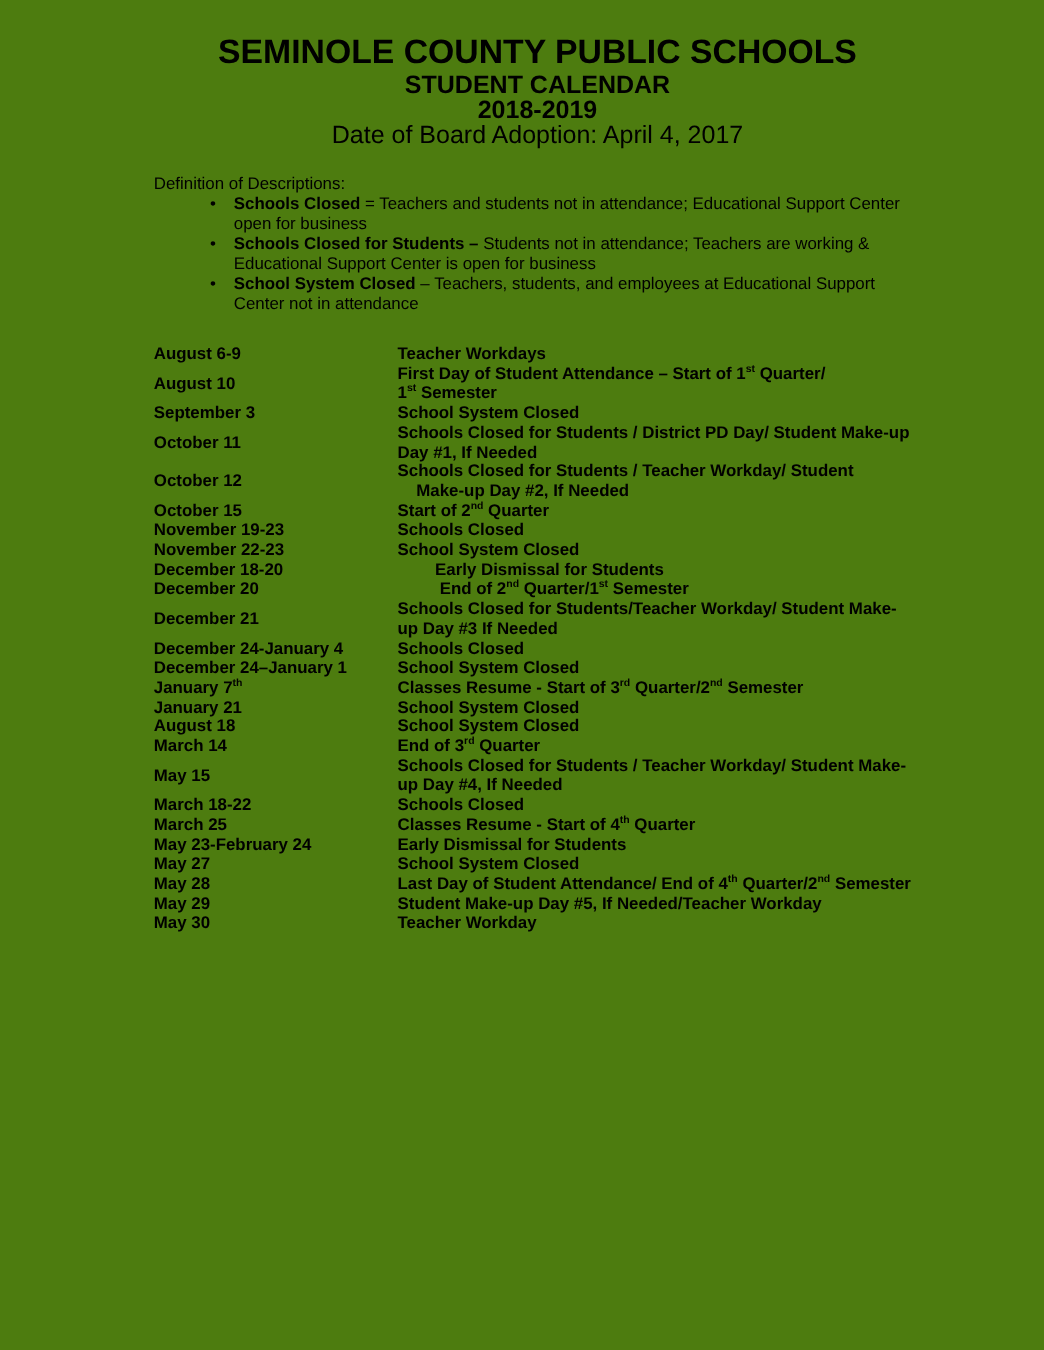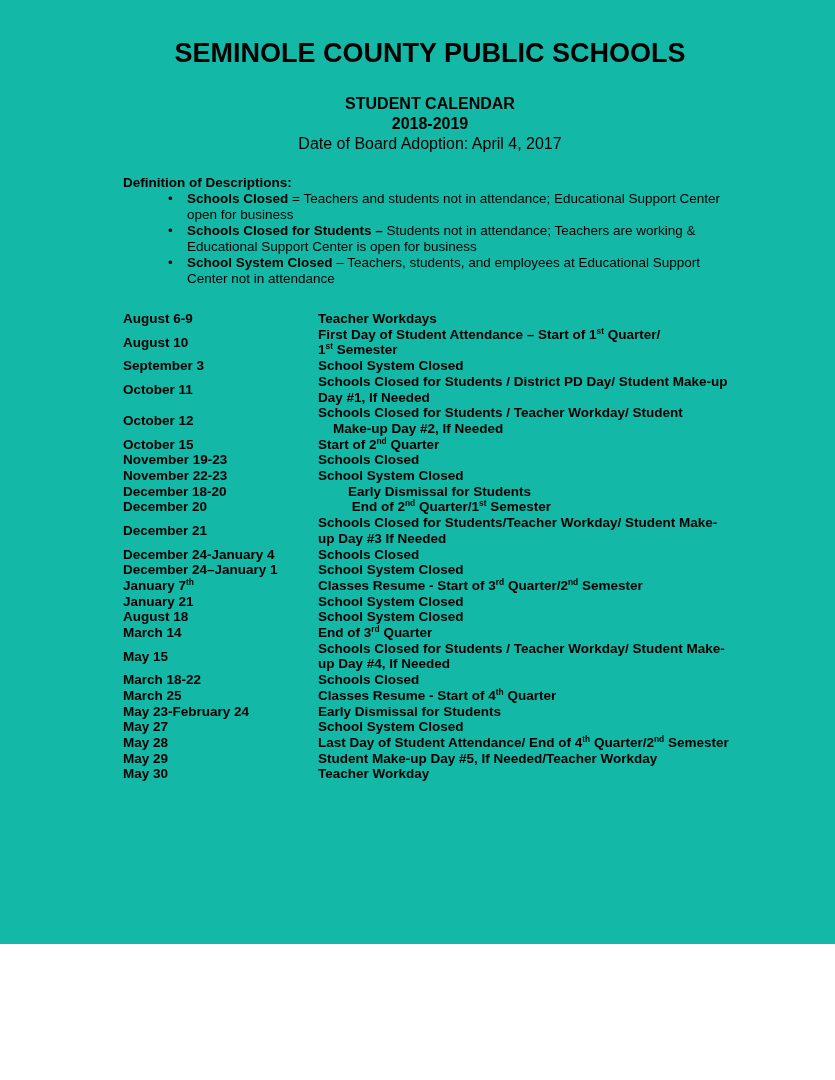--- a/index.html
+++ b/index.html
@@ -6,50 +6,50 @@
   html, body {
     background: #ffffff;
     width: 835px;
     height: 1080px;
     font-family: "Liberation Sans", sans-serif;
     color: #000000;
     overflow: hidden;
   }
   .page {
     width: 835px;
-    height: 944px;
-    padding-top: 40px;
-    background: #14b8a6;
+    height: 1080px;
+    padding-top: 28px;
+    background: #4d7c0f;
   }
   .header {
     margin-left: 123px;
     width: 614px;
     text-align: center;
   }
   .school-name {
     font-size: 27px;
     font-weight: bold;
     line-height: 27px;
     white-space: nowrap;
   }
   .subhead {
-    margin-top: 27px;
-    font-size: 16px;
+    margin-top: 3px;
+    font-size: 20px;
     line-height: 20px;
   }
   .subhead .bold-line { font-weight: bold; }
   .subhead .plain-line { font-weight: normal; }
 
   .definitions {
     margin-left: 123px;
     margin-top: 21px;
     font-size: 13.5px;
     line-height: 16px;
   }
-  .def-heading { font-weight: bold; }
+  .def-heading { font-weight: normal; }
   .def-item {
     display: flex;
     align-items: flex-start;
   }
   .def-bullet {
     margin-left: 45px;
     width: 19px;
     flex: none;
     font-size: 13.5px;
   }

